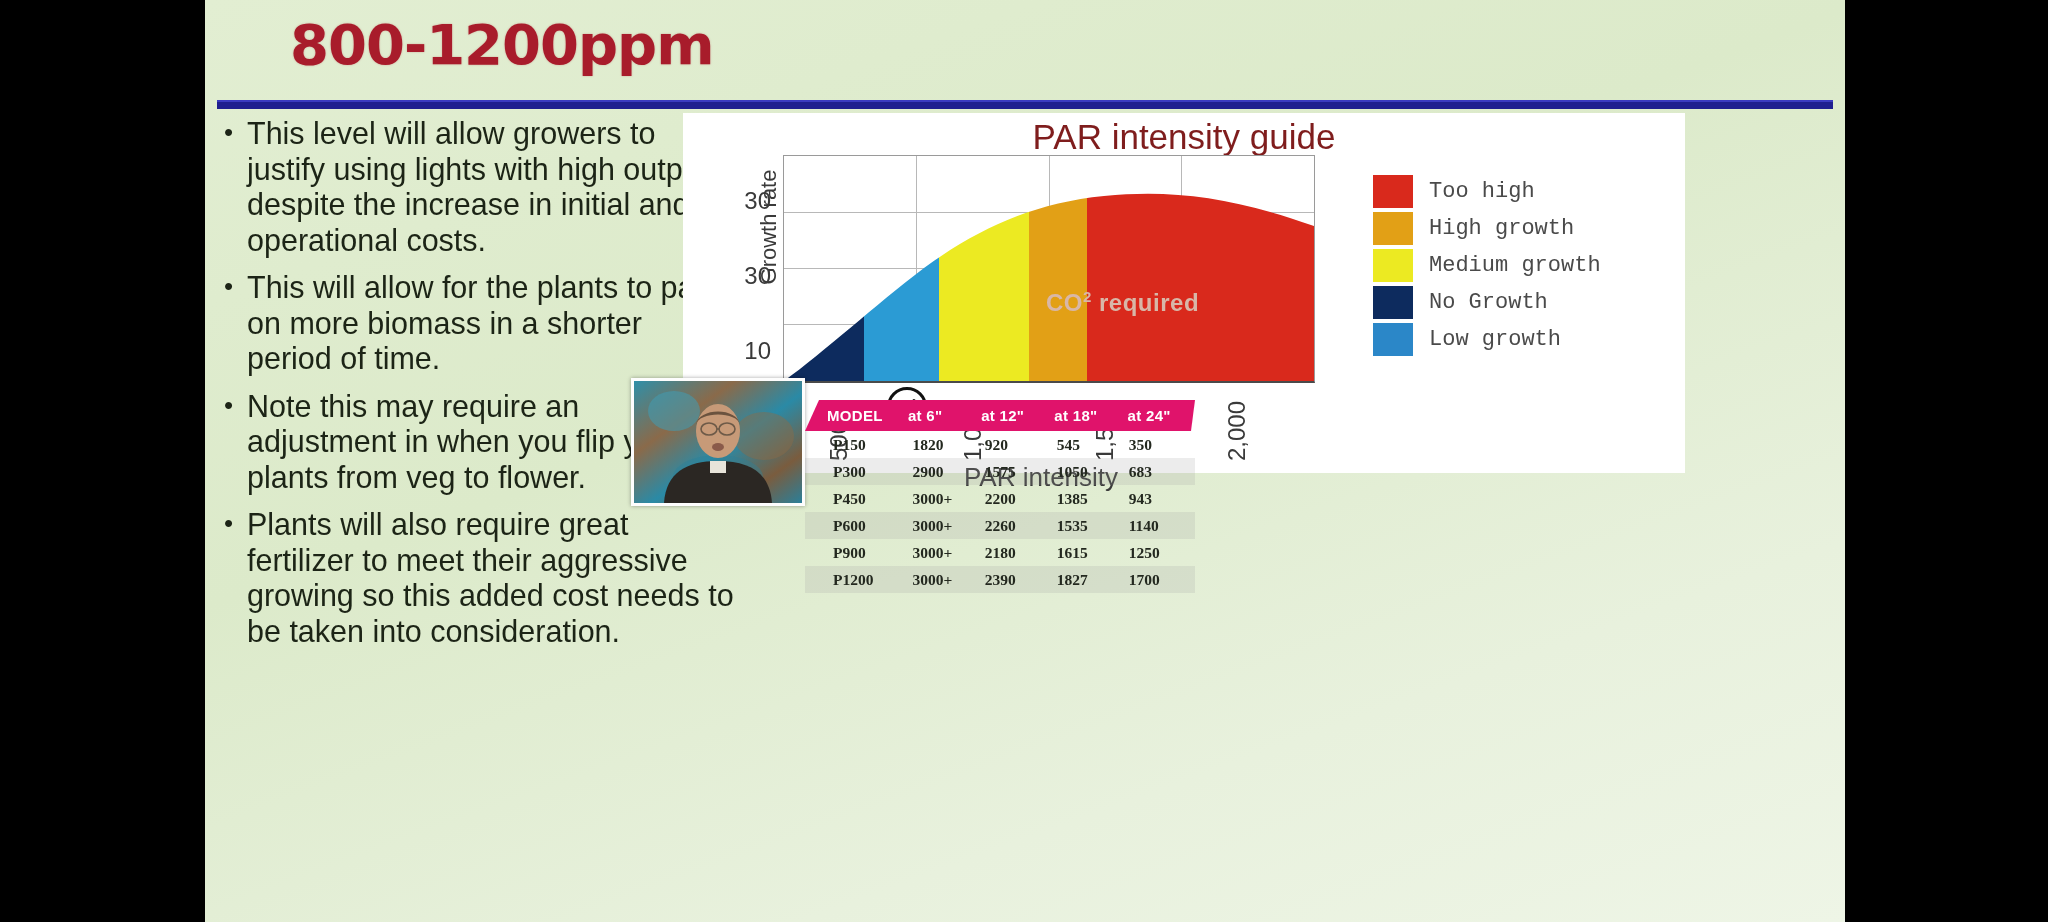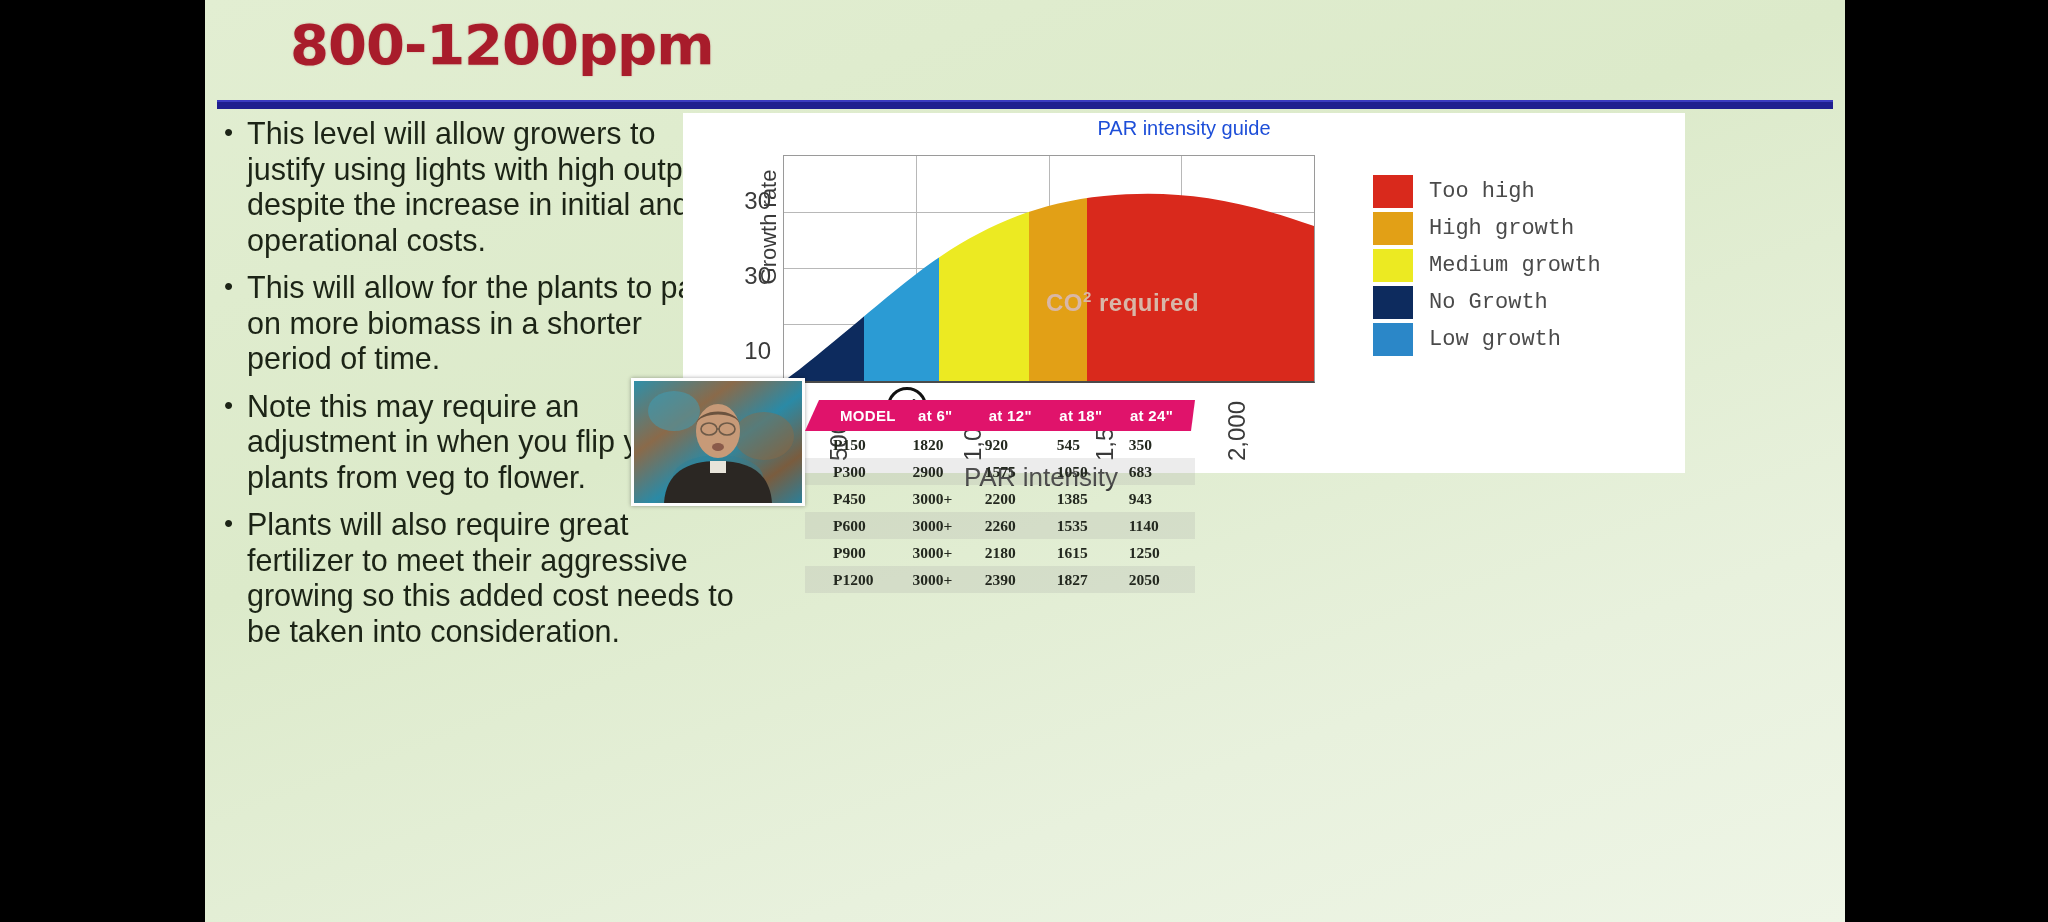--- a/index.html
+++ b/index.html
@@ -41,21 +41,21 @@
     content:"\2022";position:absolute;left:9px;top:-1px;font-size:26px;color:#1c2416;
   }
 
   
   .chart-card{
     position:absolute;left:478px;top:113px;width:1002px;height:360px;
     background:#ffffff;
   }
   .chart-title{
     position:absolute;left:0;right:0;top:4px;text-align:center;
-    font-size:20px;color:#1d4ed8;font-family:"Liberation Sans",sans-serif;
+    font-size:35px;color:#7f1d1d;font-family:"Liberation Sans",sans-serif;
   }
 
   .plot-wrap{position:absolute;left:100px;top:42px;width:530px;height:225px;}
   .ylab{
     position:absolute;left:-92px;top:48px;width:180px;
     transform:rotate(-90deg);transform-origin:center center;
     text-align:center;color:#3a3a3a;font-size:22px;line-height:24px;
   }
   .ylab small{display:block;font-size:19px;}
   .yticks{position:absolute;left:-62px;top:-14px;height:232px;width:50px;}
@@ -115,21 +115,21 @@
   }
   .ptable-head .cell{color:#fff;font-size:15px;font-weight:bold;letter-spacing:.3px;}
   .prow{display:flex;align-items:center;height:27px;font-family:Liberation Serif, serif;}
   .prow.alt{background:rgba(160,160,160,.20);}
   .cell{font-size:15.5px;color:#23281f;font-weight:bold;}
   .c0{width:84px;padding-left:28px;}
   .c1{width:76px;}
   .c2{width:76px;}
   .c3{width:76px;}
   .c4{width:70px;}
-  .ptable-head .c0{padding-left:35px;}
+  .ptable-head .c0{padding-left:22px;}
 </style>
 </head>
 <body>
 
 <div class="stage">
 
   <div class="slide">
 
     <div class="slide-title">800-1200ppm</div>
     <div class="divider"></div>
@@ -297,21 +297,21 @@
         <span class="cell c1">3000+</span>
         <span class="cell c2">2180</span>
         <span class="cell c3">1615</span>
         <span class="cell c4">1250</span>
       </div>
       <div class="prow alt">
         <span class="cell c0">P1200</span>
         <span class="cell c1">3000+</span>
         <span class="cell c2">2390</span>
         <span class="cell c3">1827</span>
-        <span class="cell c4">2050</span>
+        <span class="cell c4">1700</span>
       </div>
     </div>
 
   </div>
 
   <div style="position:absolute;left:0;top:0;width:205px;height:922px;background:#000"></div>
   <div style="position:absolute;left:1845px;top:0;width:203px;height:922px;background:#000"></div>
 
 </div>
 

